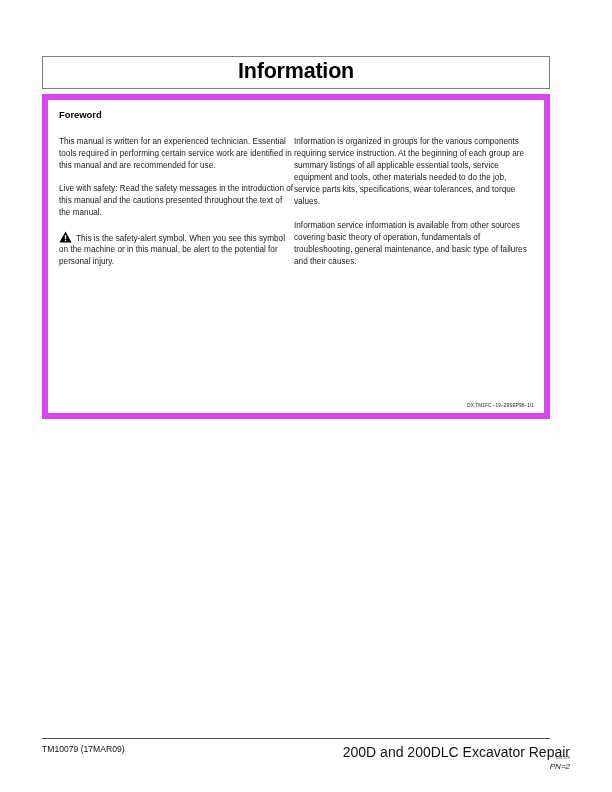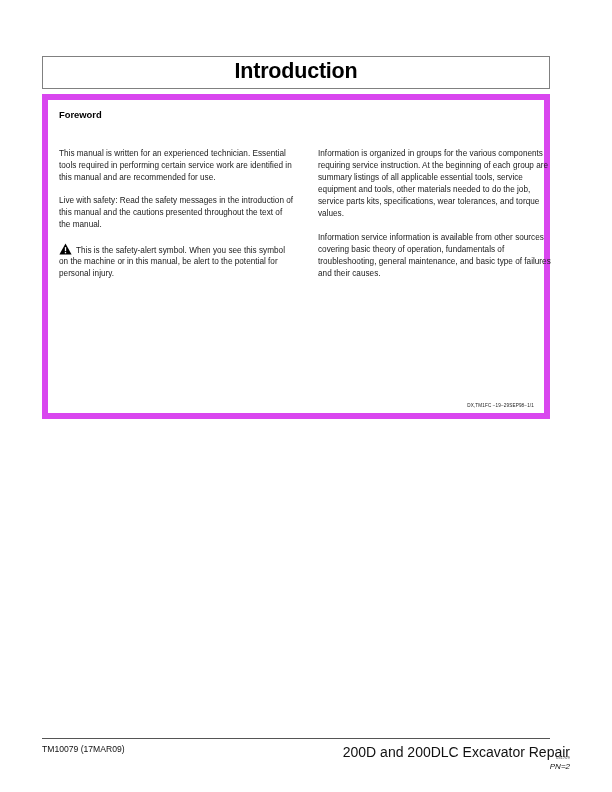--- a/index.html
+++ b/index.html
@@ -65,22 +65,20 @@
     font-weight: bold;
     color: #000;
   }
 
   .columns {
     position: absolute;
     left: 11px;
     top: 36px;
     right: 11px;
     display: flex;
-    gap: 24px;
-    margin-top: 12px;
   }
   .col {
     width: 235px;
     flex: 0 0 235px;
   }
 
   p.para {
     margin: 0 0 11px 0;
     font-size: 8.2px;
     line-height: 12.1px;
@@ -157,21 +155,21 @@
     text-align: right;
     font-style: italic;
   }
 </style>
 </head>
 <body>
 
 <div class="page">
 
   <div class="title-box">
-    <div class="title-text">Introduction</div>
+    <div class="title-text">Information</div>
   </div>
 
   <div class="content-box">
 
     <div class="section-heading">Foreword</div>
 
     <div class="columns">
 
       <div class="col">
         <p class="para">This manual is written for an experienced technician. Essential tools required in performing certain service work are identified in this manual and are recommended for use.</p>

